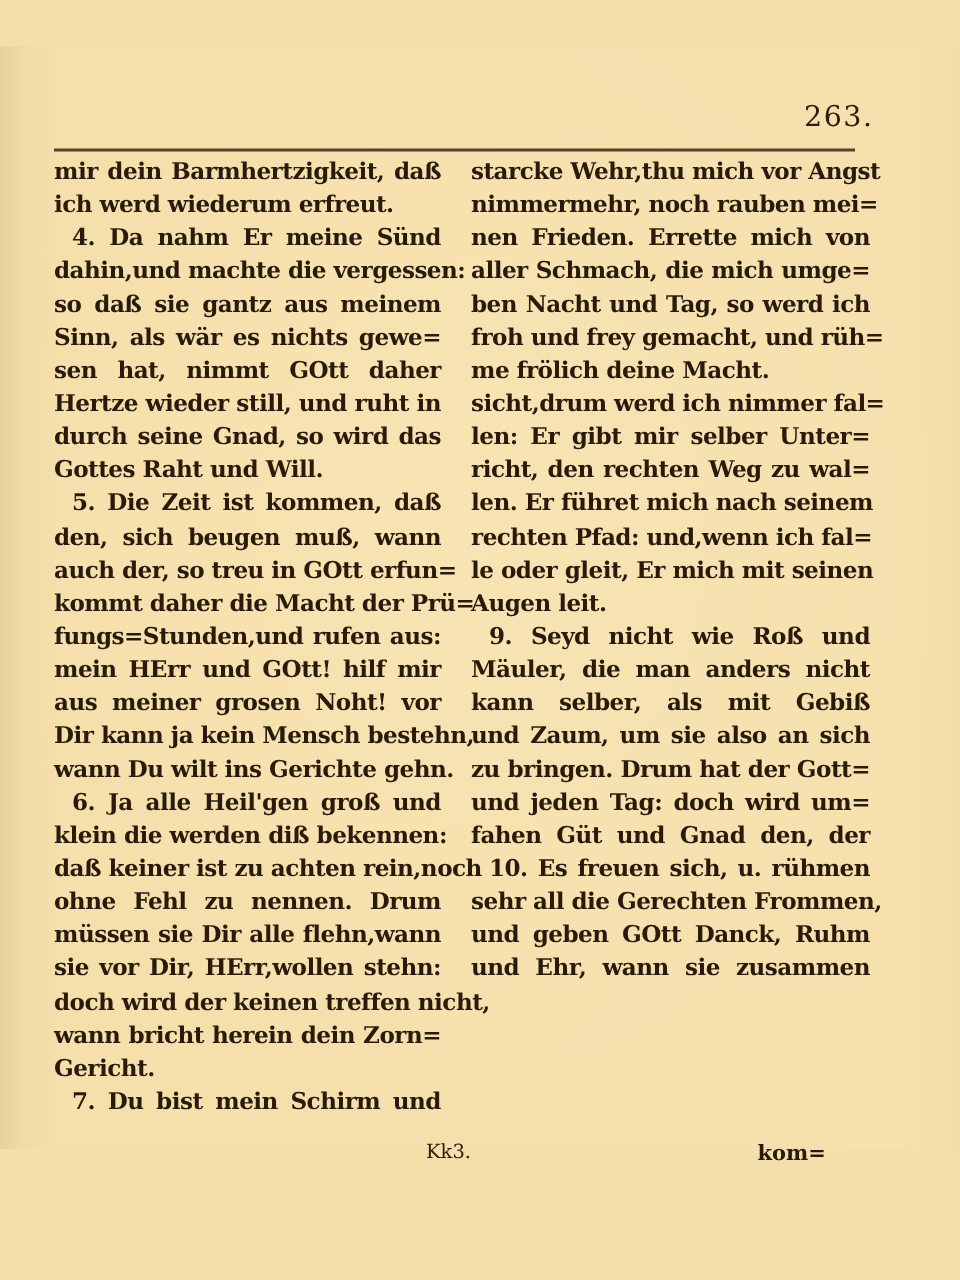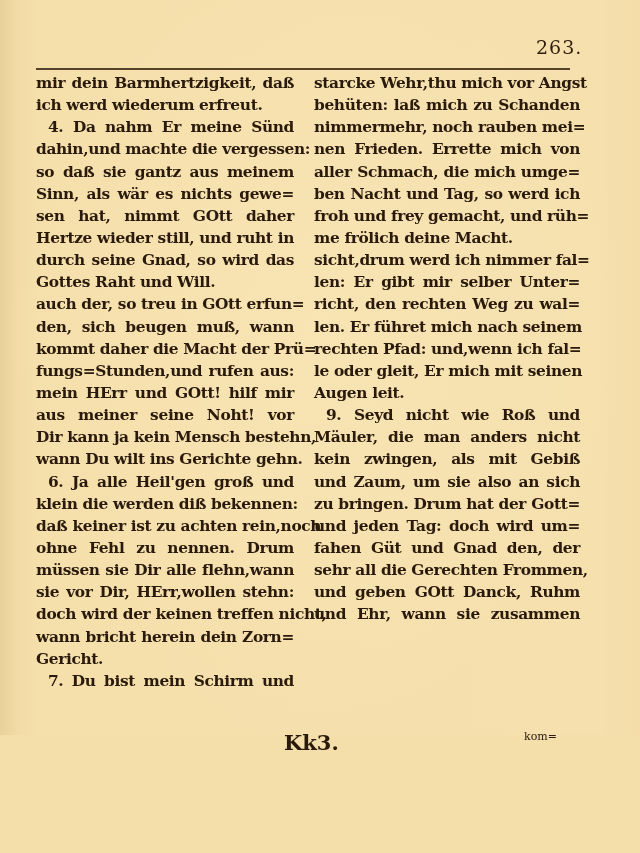--- a/index.html
+++ b/index.html
@@ -14,20 +14,21 @@
     }
     .page {
       position: relative;
       width: 640px;
       height: 735px;
       background:
         radial-gradient(ellipse at 50% 45%, rgba(250,232,185,0.55) 0%, rgba(244,222,170,0) 70%),
         linear-gradient(90deg, #e9d19c 0px, #f2dba6 18px, #f5dfab 40px, #f5e0ae 600px, #f3dca8 640px);
       font-family: "DejaVu Serif", serif;
       color: #2a1a0c;
+      margin-top: 31px;
     }
     .page-number {
       position: absolute;
       top: 36px;
       left: 536px;
       font-size: 19px;
       letter-spacing: 1px;
       color: #2e1c0d;
     }
     .header-rule {
@@ -61,30 +62,30 @@
     .line.last {
       text-align-last: left;
     }
     .line.indent {
       padding-left: 12px;
     }
     .signature {
       position: absolute;
       top: 730px;
       left: 284px;
-      font-size: 21px;
-      font-weight: bold;
+      font-size: 13px;
+      font-weight: normal;
       color: #2a1a0c;
     }
     .catchword {
       position: absolute;
       top: 730px;
-      left: 524px;
-      font-size: 11px;
-      font-weight: normal;
+      left: 505px;
+      font-size: 14px;
+      font-weight: bold;
       color: #2a1a0c;
     }
   </style>
 </head>
 <body>
 
 <div class="page">
   <div class="page-number">263.</div>
   <div class="header-rule"></div>
 
@@ -92,63 +93,64 @@
     <span class="line">mir dein Barmhertzigkeit, daß</span>
     <span class="line last">ich werd wiederum erfreut.</span>
     <span class="line indent">4. Da nahm Er meine Sünd</span>
     <span class="line">dahin,und machte die vergessen:</span>
     <span class="line">so daß sie gantz aus meinem</span>
     <span class="line">Sinn, als wär es nichts gewe=</span>
     <span class="line">sen hat, nimmt GOtt daher</span>
     <span class="line">Hertze wieder still, und ruht in</span>
     <span class="line">durch seine Gnad, so wird das</span>
     <span class="line last">Gottes Raht und Will.</span>
+    <span class="line indent">5. Die Zeit ist kommen, daß</span>
+    <span class="line">den, sich beugen muß, wann</span>
     <span class="line">auch der, so treu in GOtt erfun=</span>
-    <span class="line">den, sich beugen muß, wann</span>
     <span class="line">kommt daher die Macht der Prü=</span>
     <span class="line">fungs=Stunden,und rufen aus:</span>
     <span class="line">mein HErr und GOtt! hilf mir</span>
-    <span class="line">aus meiner seine Noht! vor</span>
+    <span class="line">aus meiner grosen Noht! vor</span>
     <span class="line">Dir kann ja kein Mensch bestehn,</span>
     <span class="line last">wann Du wilt ins Gerichte gehn.</span>
     <span class="line indent">6. Ja alle Heil'gen groß und</span>
     <span class="line">klein die werden diß bekennen:</span>
     <span class="line">daß keiner ist zu achten rein,noch</span>
     <span class="line">ohne Fehl zu nennen. Drum</span>
     <span class="line">müssen sie Dir alle flehn,wann</span>
     <span class="line">sie vor Dir, HErr,wollen stehn:</span>
     <span class="line">doch wird der keinen treffen nicht,</span>
     <span class="line">wann bricht herein dein Zorn=</span>
     <span class="line last">Gericht.</span>
     <span class="line indent">7. Du bist mein Schirm und</span>
   </div>
 
   <div class="column col-right">
     <span class="line">starcke Wehr,thu mich vor Angst</span>
-    <span class="line">behüten: laß mich zu Schanden</span>
     <span class="line">nimmermehr, noch rauben mei=</span>
     <span class="line">nen Frieden. Errette mich von</span>
     <span class="line">aller Schmach, die mich umge=</span>
     <span class="line">ben Nacht und Tag, so werd ich</span>
     <span class="line">froh und frey gemacht, und rüh=</span>
     <span class="line last">me frölich deine Macht.</span>
     <span class="line">sicht,drum werd ich nimmer fal=</span>
     <span class="line">len: Er gibt mir selber Unter=</span>
     <span class="line">richt, den rechten Weg zu wal=</span>
     <span class="line">len. Er führet mich nach seinem</span>
     <span class="line">rechten Pfad: und,wenn ich fal=</span>
     <span class="line">le oder gleit, Er mich mit seinen</span>
     <span class="line last">Augen leit.</span>
     <span class="line indent">9. Seyd nicht wie Roß und</span>
     <span class="line">Mäuler, die man anders nicht</span>
-    <span class="line">kein zwingen, als mit Gebiß</span>
+    <span class="line">kann selber, als mit Gebiß</span>
     <span class="line">und Zaum, um sie also an sich</span>
     <span class="line">zu bringen. Drum hat der Gott=</span>
     <span class="line">und jeden Tag: doch wird um=</span>
     <span class="line">fahen Güt und Gnad den, der</span>
+    <span class="line indent">10. Es freuen sich, u. rühmen</span>
     <span class="line">sehr all die Gerechten Frommen,</span>
     <span class="line">und geben GOtt Danck, Ruhm</span>
     <span class="line">und Ehr, wann sie zusammen</span>
   </div>
 
   <div class="signature">Kk3.</div>
   <div class="catchword">kom=</div>
 </div>
 
 </body></html>

